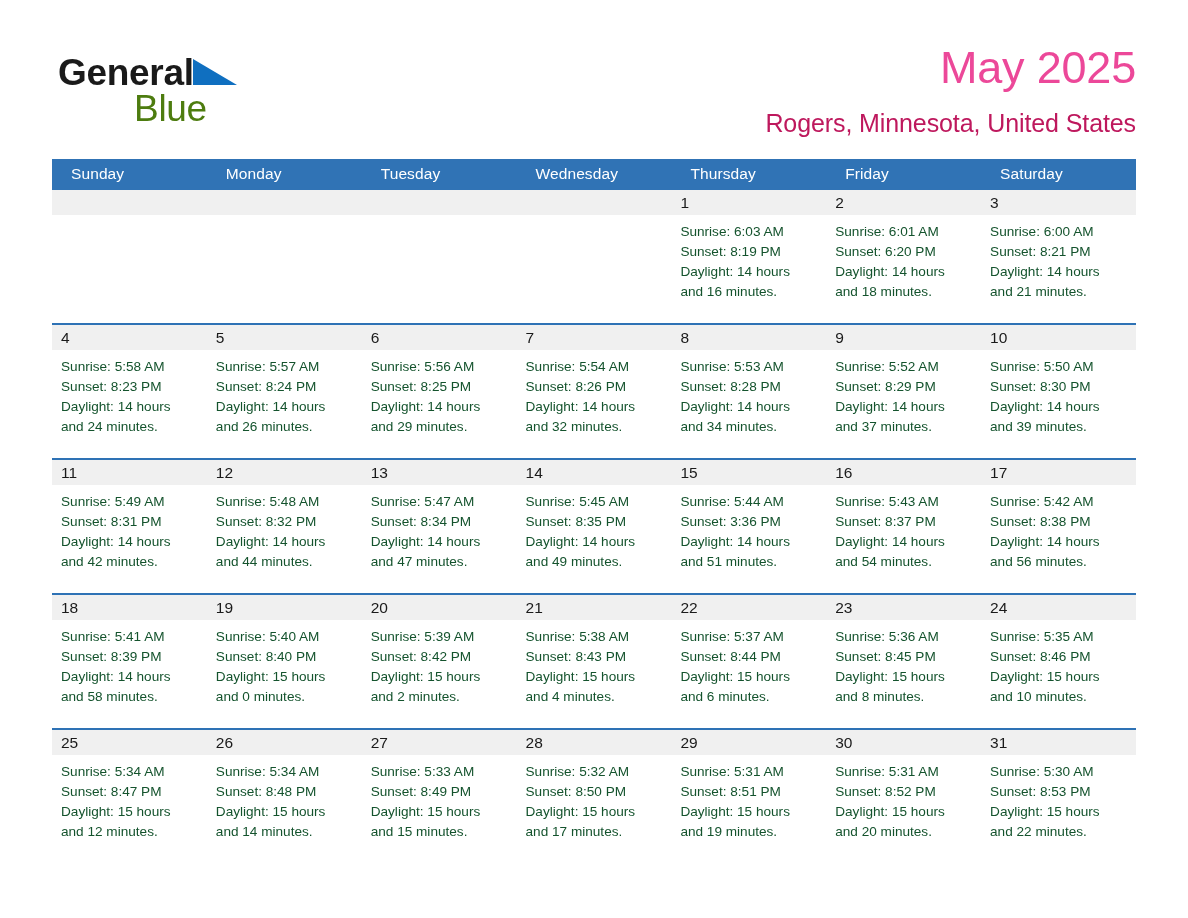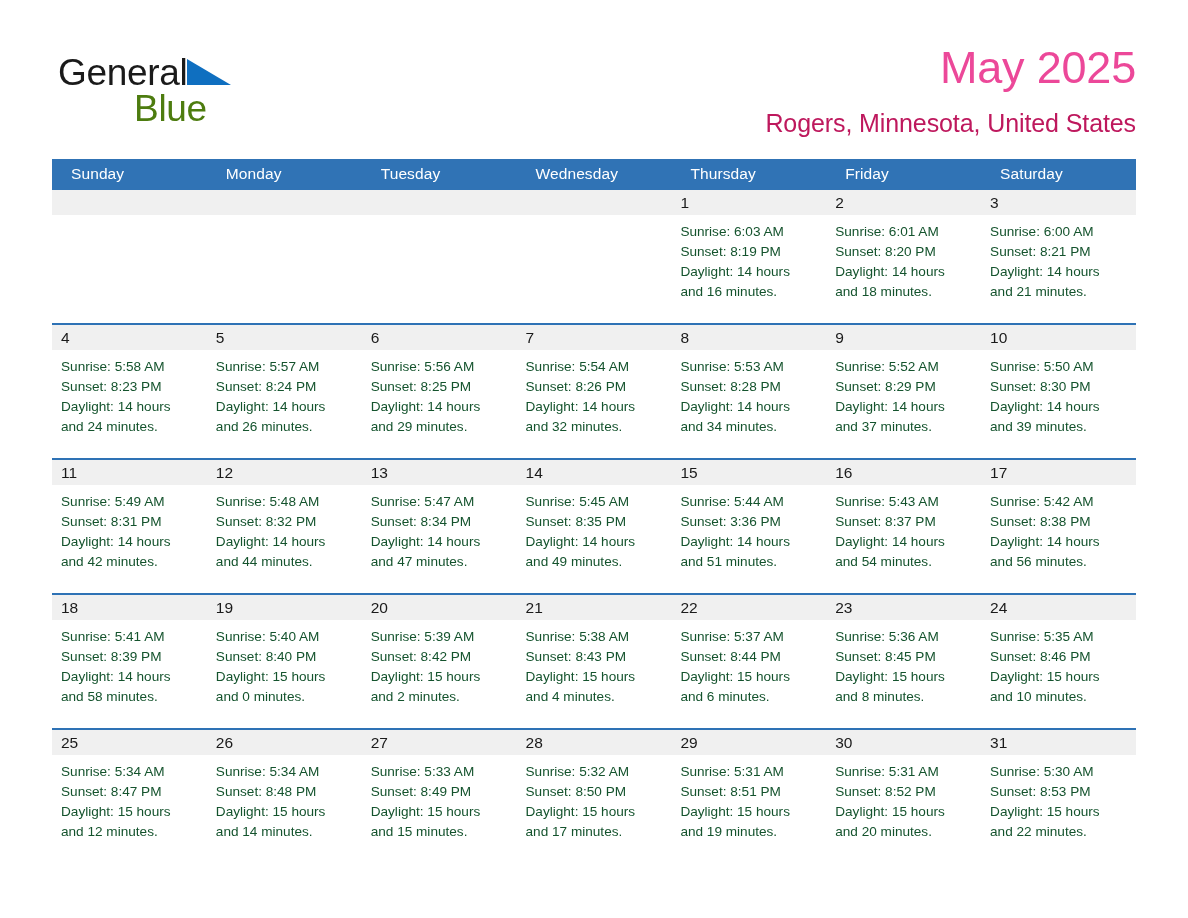--- a/index.html
+++ b/index.html
@@ -40,21 +40,21 @@
   .brand-row1 {
     position: relative;
     height: 44px;
     line-height: 44px;
     white-space: nowrap;
   }
   .brand-general {
     font-size: 37px;
     letter-spacing: -0.3px;
     color: #1a1a1a;
-    font-weight: 400;
+    font-weight: 700;
     vertical-align: middle;
   }
   .brand-triangle {
     display: inline-block;
     width: 44px;
     height: 26px;
     vertical-align: middle;
     margin-left: -1px;
     margin-bottom: 3px;
   }
@@ -245,21 +245,21 @@
                   <div class="daylight-line">Daylight: 14 hours</div>
                   <div class="daylight-line">and 16 minutes.</div>
                 </div>
               </div>
             </td>
             <td>
               <div class="cell">
                 <div class="daynum-band">2</div>
                 <div class="cell-body">
                   <div>Sunrise: 6:01 AM</div>
-                  <div>Sunset: 8:20 PM</div>
+                  <div>Sunset: 6:20 PM</div>
                   <div class="daylight-line">Daylight: 14 hours</div>
                   <div class="daylight-line">and 18 minutes.</div>
                 </div>
               </div>
             </td>
             <td>
               <div class="cell">
                 <div class="daynum-band">3</div>
                 <div class="cell-body">
                   <div>Sunrise: 6:00 AM</div>

